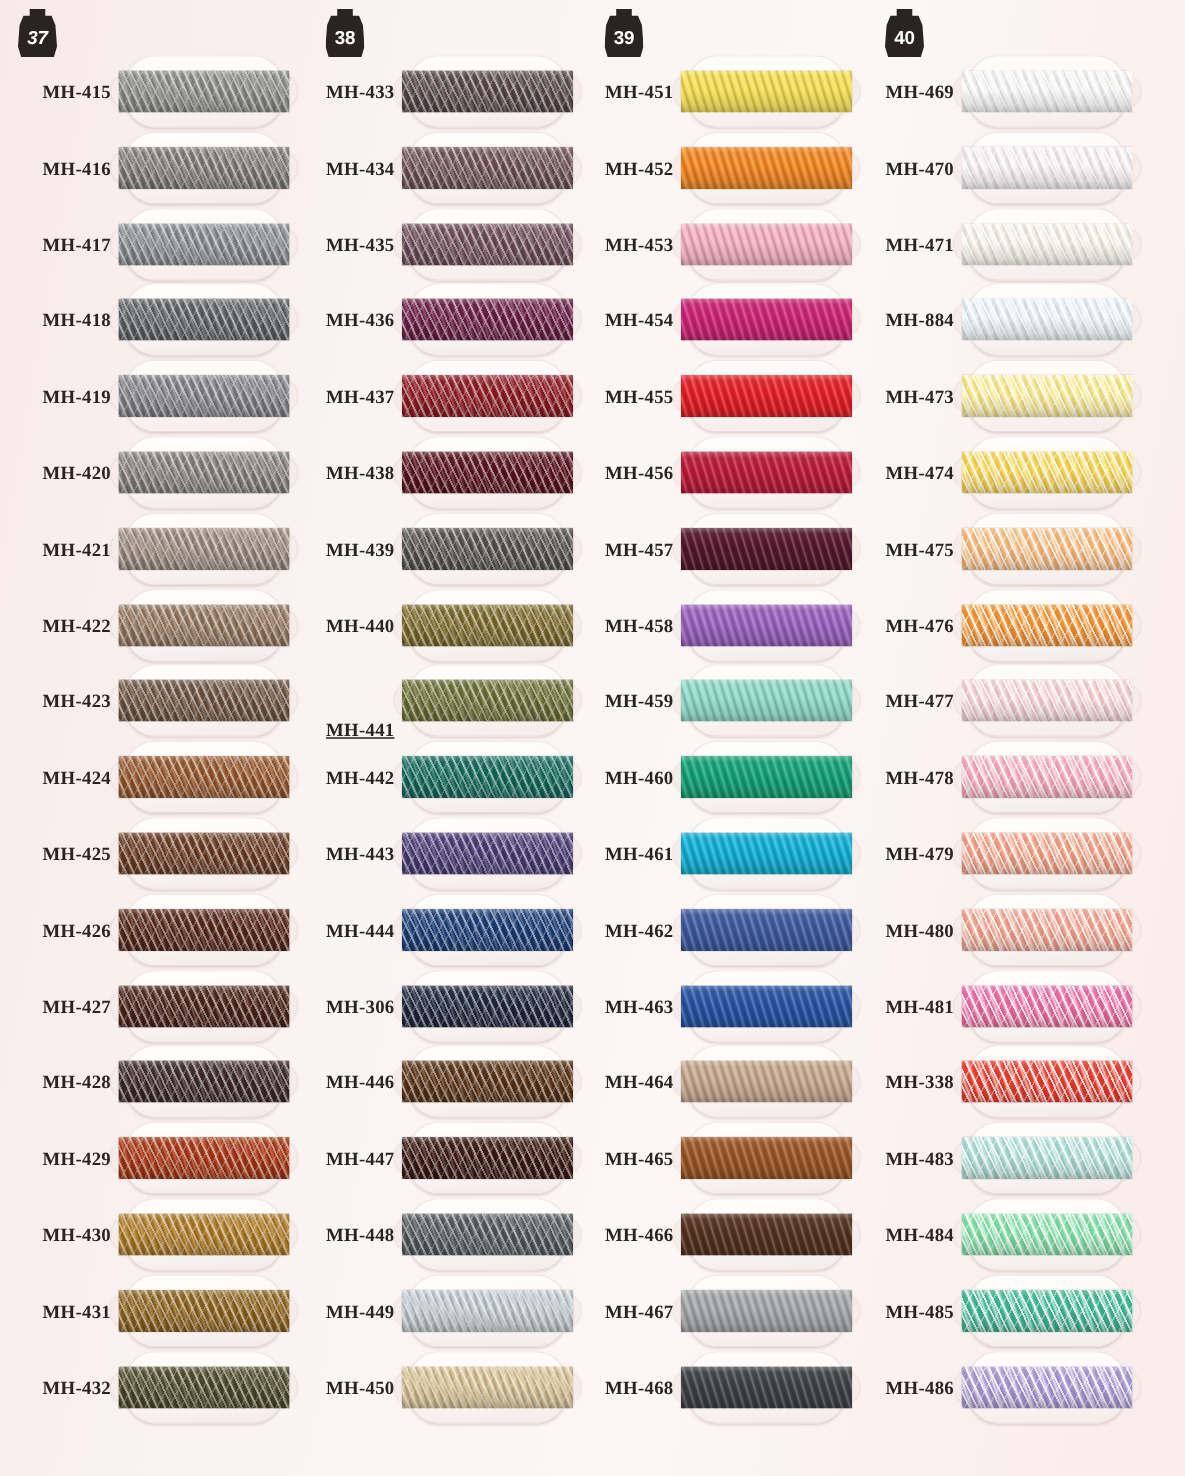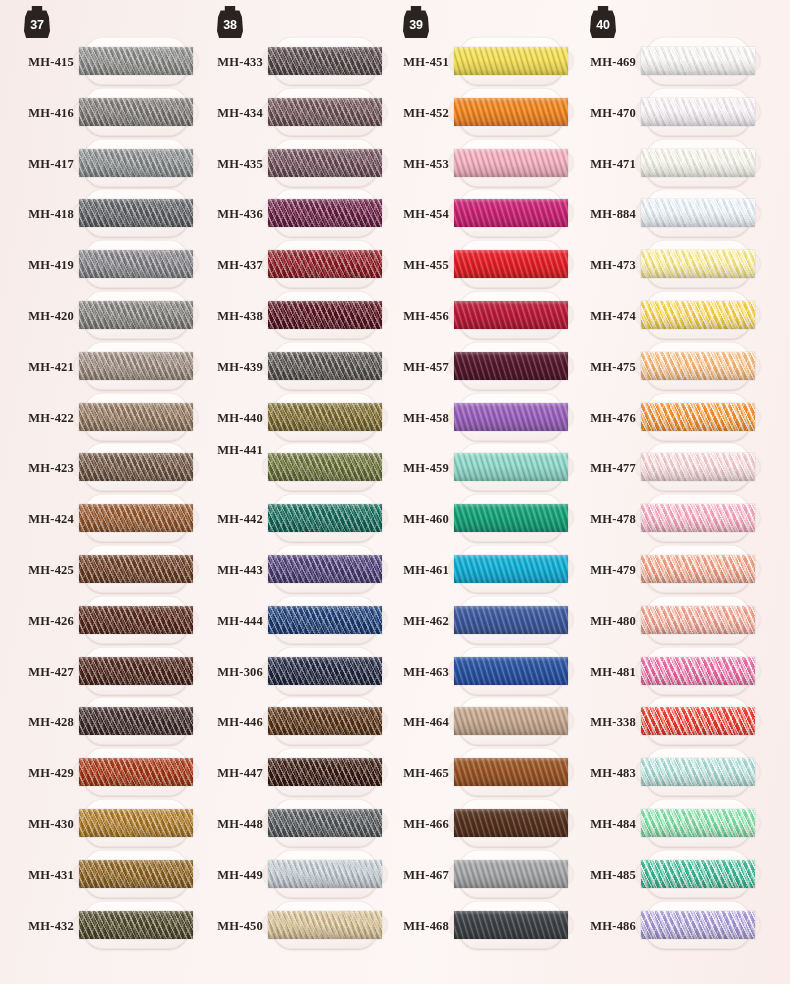--- a/index.html
+++ b/index.html
@@ -132,21 +132,21 @@
     white-space:nowrap;
     transform:translateY(-50%);
   }
 </style>
 </head>
 <body>
 
 <div id="page">
   <div id="sheet">
       <div class="column" style="left: 0px; width: 790px;">
-        <div class="badge" style="left: 24px; top: 6px;">
+        <div class="badge" style="left: 12px; top: 6px; font-style: italic;">
           <div class="shape"></div>
           <div class="num">37</div>
         </div>
         <div class="label" style="left: 4px; width: 70px; top: 62px;">MH-415</div>
         <div class="bobbin" style="left: 82px; width: 108px; top: 37px; height: 48px;">
           <div class="card"></div>
           <div class="notch l"></div>
           <div class="notch r"></div>
           <div class="thread shiny" title="MH-415">
             <div class="base" style="background: rgb(140, 140, 138);"></div>
@@ -454,21 +454,21 @@
           <div class="card"></div>
           <div class="notch l"></div>
           <div class="notch r"></div>
           <div class="thread shiny" title="MH-440">
             <div class="base" style="background: rgb(125, 106, 44);"></div>
             <div class="twist"></div>
             <div class="sparkle"></div>
             <div class="wrap"></div>
           </div>
         </div>
-        <div class="label" style="left: 193px; width: 70px; top: 450px;">MH-441</div>
+        <div class="label" style="left: 193px; width: 70px; top: 487px; text-decoration: underline;">MH-441</div>
         <div class="bobbin" style="left: 271px; width: 108px; top: 443.4px; height: 48px;">
           <div class="card"></div>
           <div class="notch l"></div>
           <div class="notch r"></div>
           <div class="thread shiny" title="MH-441">
             <div class="base" style="background: rgb(106, 113, 53);"></div>
             <div class="twist"></div>
             <div class="sparkle"></div>
             <div class="wrap"></div>
           </div>

